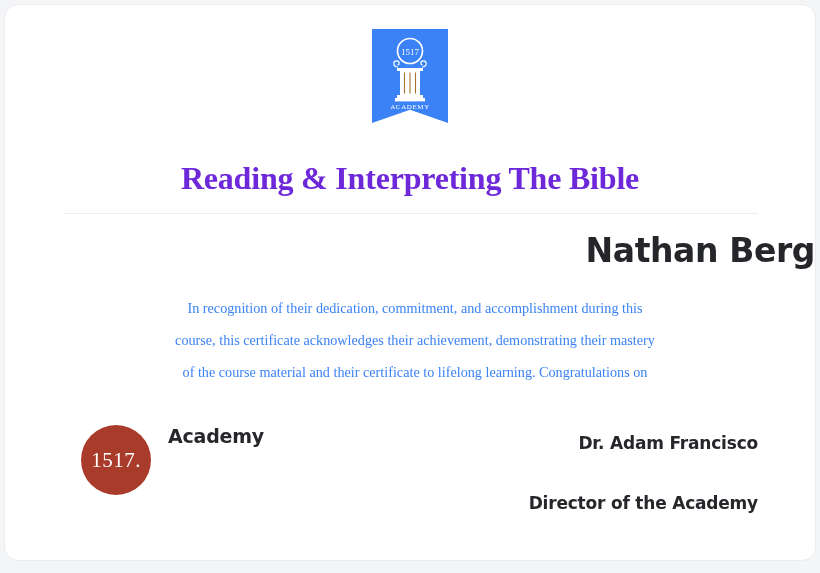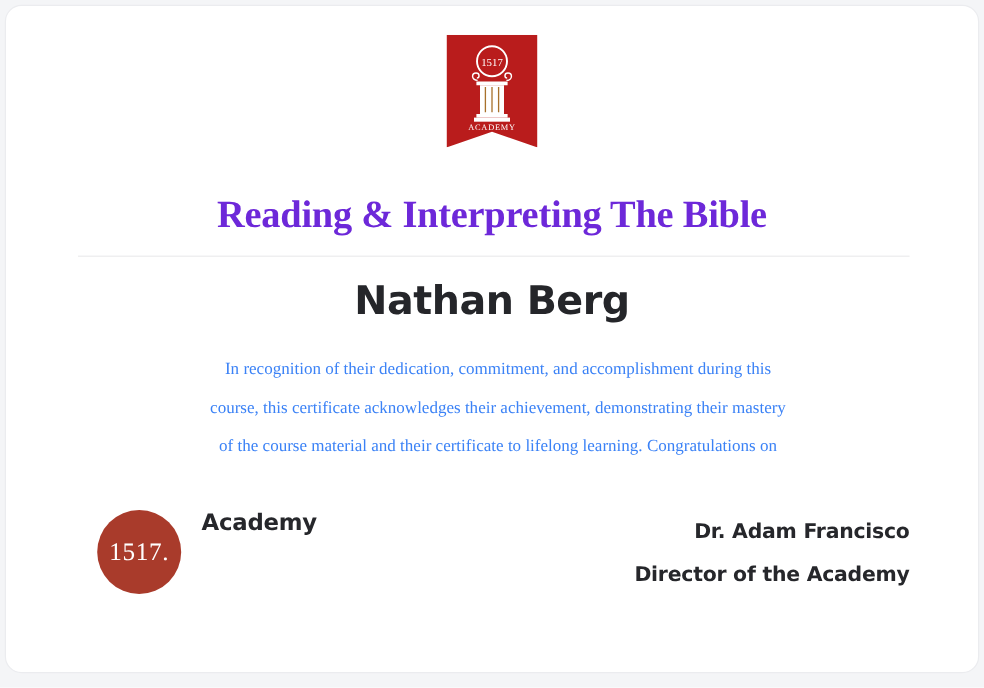--- a/index.html
+++ b/index.html
@@ -33,21 +33,21 @@
     left: 0;
     right: 0;
     top: 24px;
     display: flex;
     justify-content: center;
   }
   .logo-banner {
     position: relative;
     width: 76px;
     height: 94px;
-    background: #b91c1c;
+    background: #3b82f6;
     -webkit-clip-path: polygon(0 0, 100% 0, 100% 100%, 50% 86%, 0 100%);
     clip-path: polygon(0 0, 100% 0, 100% 100%, 50% 86%, 0 100%);
     display: flex;
     align-items: flex-start;
     justify-content: center;
   }
   .logo-banner svg {
     display: block;
     margin-top: 6px;
   }
@@ -75,21 +75,21 @@
     height: 1px;
     background: #ececed;
   }
 
   
   .recipient-name {
     position: absolute;
     left: 0;
     right: 0;
     top: 226px;
-    text-align: center;
+    text-align: right;
     font-family: "DejaVu Sans", sans-serif;
     font-weight: bold;
     font-size: 33px;
     letter-spacing: -0.4px;
     color: #25262a;
   }
 
   
   .body-text {
     position: absolute;
@@ -146,21 +146,21 @@
     right: 0;
     top: 0;
     text-align: right;
     font-family: "DejaVu Sans", sans-serif;
     font-weight: bold;
     font-size: 17px;
     color: #26272b;
     letter-spacing: -0.2px;
   }
   .signature-name { line-height: 36px; }
-  .signature-role { line-height: 36px; }
+  .signature-role { line-height: 36px; margin-top: 24px; }
 </style>
 </head>
 <body>
 
 <div class="certificate-card">
 
   <div class="logo-wrap">
     <div class="logo-banner">
       <svg width="58" height="76" viewBox="0 0 58 76" fill="none">
 

